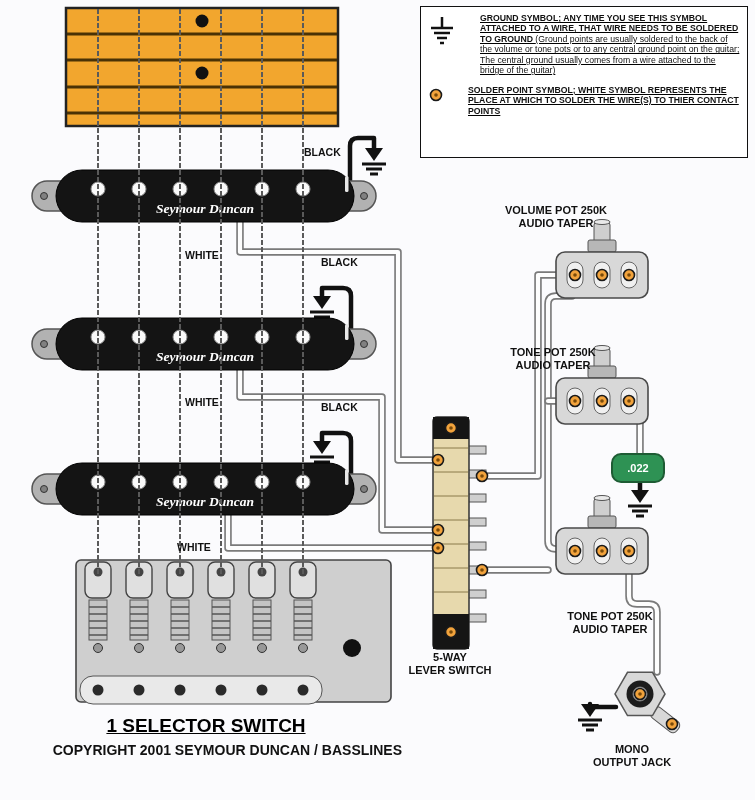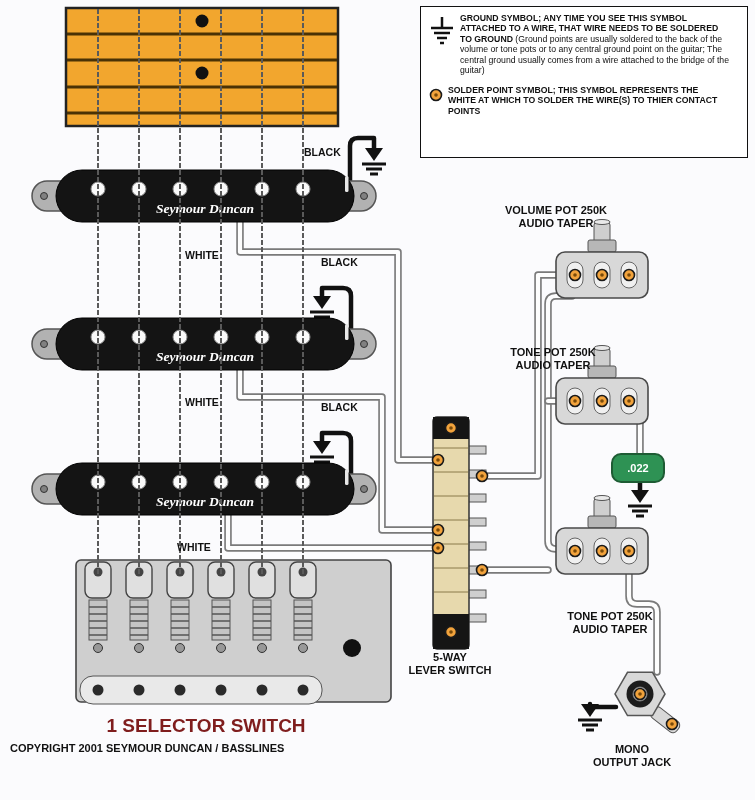--- a/index.html
+++ b/index.html
@@ -15,29 +15,29 @@
   .capval{font:700 11px "Liberation Sans",sans-serif;fill:#ffffff;text-anchor:middle;}
   .wire-outer{stroke:#7a7a7a;stroke-width:7.5;fill:none;stroke-linejoin:round;stroke-linecap:round;}
   .wire-inner{stroke:#fdfdfd;stroke-width:4.2;fill:none;stroke-linejoin:round;stroke-linecap:round;}
   .bwire{stroke:#111;stroke-width:4.5;fill:none;stroke-linejoin:round;stroke-linecap:round;}
   
   .legend{
     position:absolute;left:420px;top:6px;width:328px;height:152px;box-sizing:border-box;
     background:#ffffff;border:1.6px solid #111;padding:6px 7px 4px 7px;
     display:flex;flex-direction:column;gap:9px;
   }
-  .legend-row{display:flex;gap:4px;align-items:flex-start;}
+  .legend-row{display:flex;gap:24px;align-items:flex-start;text-decoration:underline;}
   .legend-icon{flex:0 0 auto;margin-top:2px;}
   .legend-text{margin:0;font-size:8.7px;line-height:1.2;color:#101010;width:272px;}
   .legend-text b{font-weight:700;}
   
   .footer{position:absolute;left:10px;top:712px;width:392px;}
   .title1{font-size:20.5px;font-weight:900;letter-spacing:.2px;white-space:nowrap;}
   .title2{font-size:19px;font-weight:900;text-align:center;margin-top:3px;}
-  .copyright{font-size:11px;font-weight:700;color:#111;text-align:left;margin-top:5px;}
+  .copyright{font-size:14px;font-weight:700;color:#111;text-align:right;margin-top:5px;}
 </style>
 </head>
 <body>
 
 <div id="canvas">
 
 <svg id="diagram" width="755" height="800" viewBox="0 0 755 800">
   <defs>
 
     <g id="gnd">
@@ -267,22 +267,22 @@
       <line x1="9" y1="23" x2="19" y2="23" stroke="#111" stroke-width="2.5"></line>
       <line x1="12" y1="28" x2="16" y2="28" stroke="#111" stroke-width="2.5"></line>
     </svg>
     <p class="legend-text"><b>GROUND SYMBOL; ANY TIME YOU SEE THIS SYMBOL ATTACHED TO A WIRE, THAT WIRE NEEDS TO BE SOLDERED TO GROUND </b><span>(Ground points are usually soldered to the back of the volume or tone pots or to any central ground point on the guitar; The central ground usually comes from a wire attached to the bridge of the guitar)</span></p>
   </div>
   <div class="legend-row">
     <svg class="legend-icon" width="16" height="16" viewBox="0 0 16 16">
       <circle cx="8" cy="8" r="5.5" fill="#f2a33c" stroke="#1a1a1a" stroke-width="1.6" style="fill: rgb(242, 163, 60);"></circle>
       <circle cx="8" cy="8" r="1.8" fill="#7a4a08"></circle>
     </svg>
-    <p class="legend-text"><b>SOLDER POINT SYMBOL; THIS SYMBOL REPRESENTS THE WHITE AT WHICH TO SOLDER THE WIRE(S) TO THIER CONTACT POINTS</b></p>
+    <p class="legend-text"><b>SOLDER POINT SYMBOL; WHITE SYMBOL REPRESENTS THE PLACE AT WHICH TO SOLDER THE WIRE(S) TO THIER CONTACT POINTS</b></p>
   </div>
 </div>
 
 <div class="footer">
-  <div class="title2" style="color: #7f1d1d;">1 SELECTOR SWITCH</div>
+  <div class="title2" style="color: #000000; text-decoration: underline;">1 SELECTOR SWITCH</div>
   <div class="copyright">COPYRIGHT 2001 SEYMOUR DUNCAN / BASSLINES</div>
 </div>
 
 </div>
 
 </body></html>

